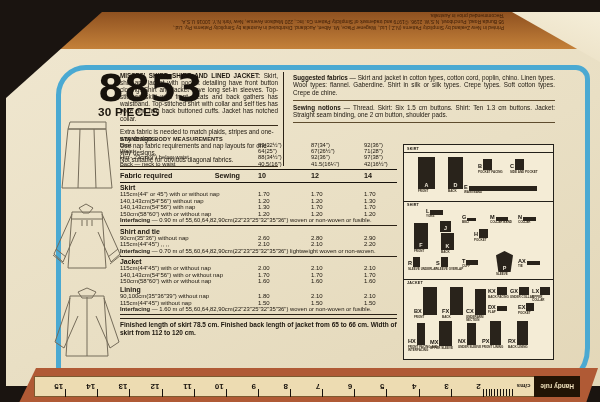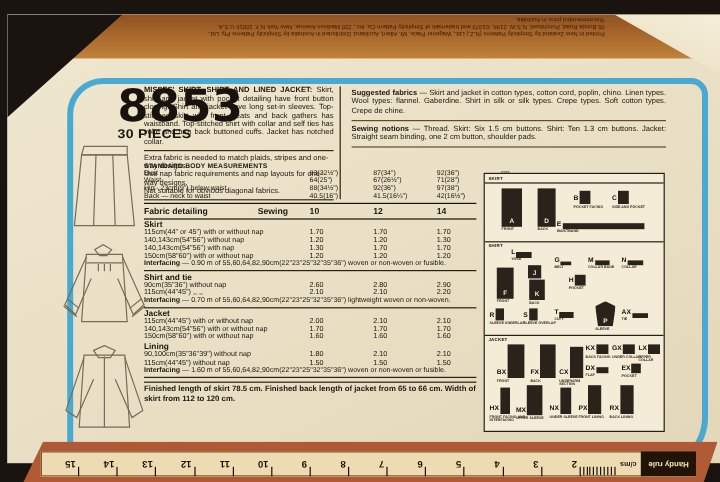--- a/index.html
+++ b/index.html
@@ -159,21 +159,21 @@
           <div class="mrow">
             <span>Back — neck to waist</span>
             <span>40.5(16")</span>
             <span>41.5(16¼")</span>
             <span>42(16½")</span>
             <span>,,</span>
           </div>
         </div>
       <div class="fab-head">
         <span class="fh1">
-            <b>Fabric detailing</b>
+            <b>Fabric required</b>
             <b>Sewing</b>
           </span>
         <span class="szc" id="size-0">10</span>
         <span class="szc" id="size-1">12</span>
         <span class="szc" id="size-2">14</span>
         <span></span>
       </div>
       <div id="fabric-body">
           <div class="sec-name">Skirt</div>
           <div class="frow">

